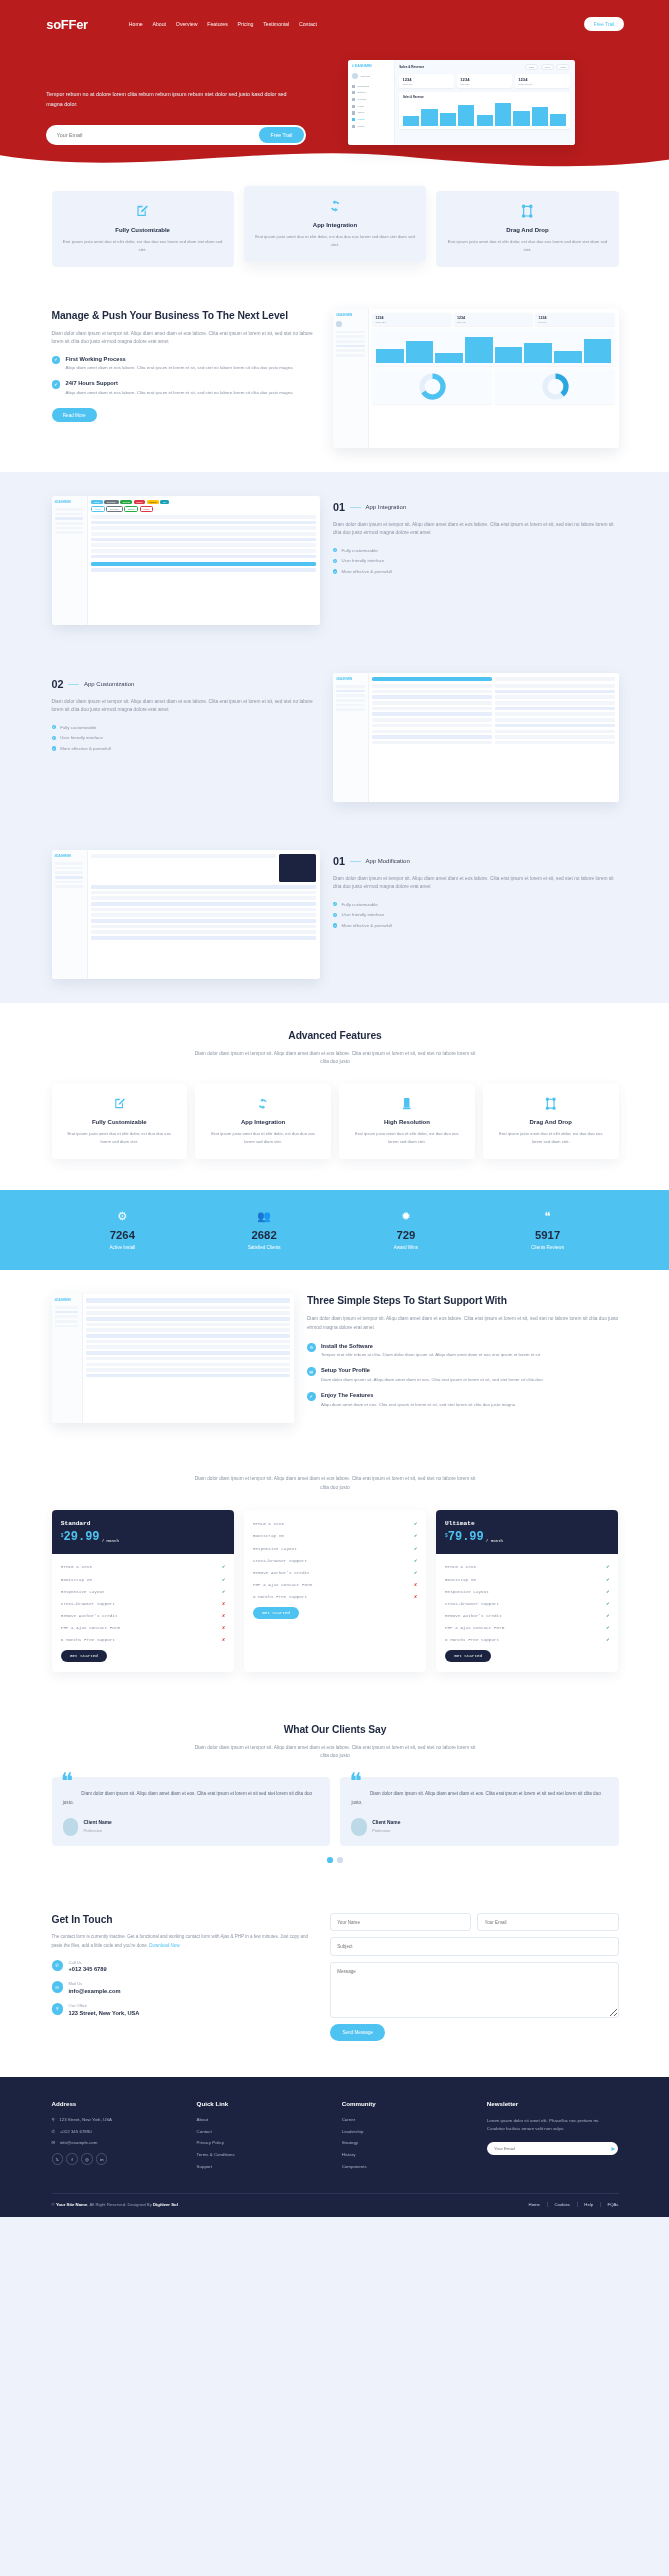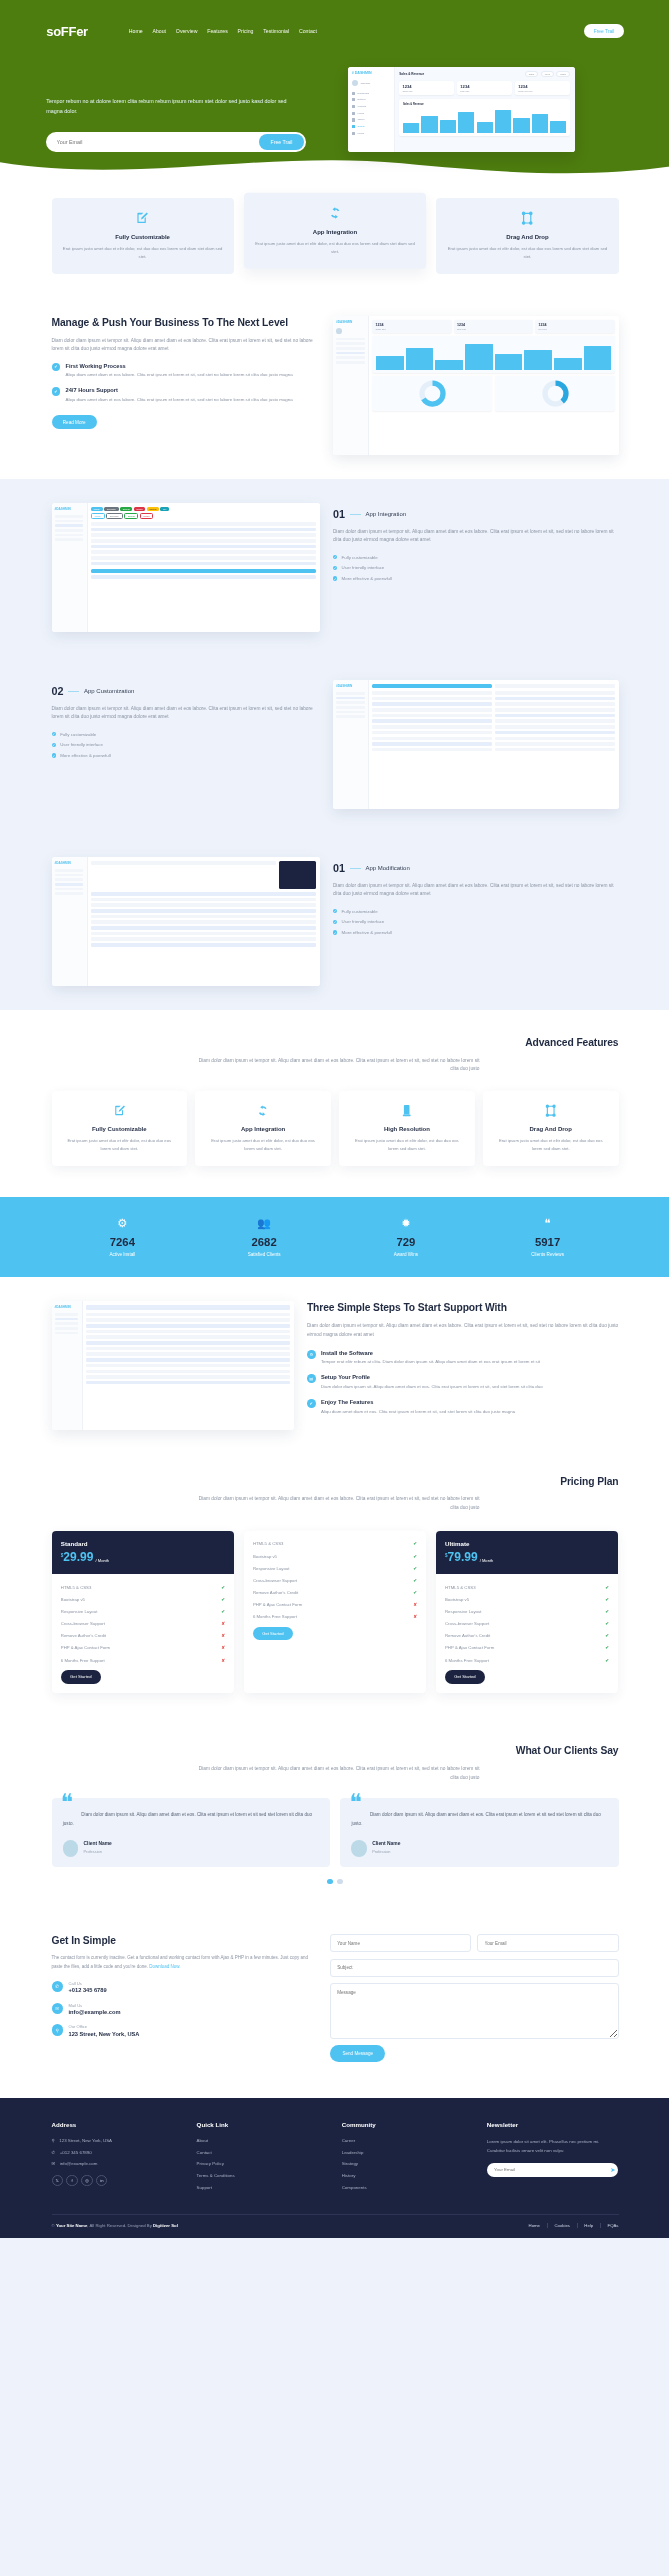--- a/index.html
+++ b/index.html
@@ -1,19 +1,19 @@
 <!DOCTYPE html>
 <html style="font-size:8.2px"><head>
 <meta charset="utf-8">
 <style>
   *{box-sizing:border-box;margin:0;padding:0;}
   body{width:670px;font-family:"Liberation Sans",sans-serif;background:#eef3fb;color:#515b6e;-webkit-font-smoothing:antialiased;}
   .wrap{width:567px;margin:0 auto;}
   
-  .hero{position:relative;background:#4d7c0f;padding-top:16px;overflow:hidden;}
+  .hero{position:relative;background:#b91c1c;padding-top:9px;overflow:hidden;}
   .hero-inner{width:598px;margin:0 auto;position:relative;}
   .navbar{display:flex;align-items:center;height:30px;padding:0 10.3px;}
   .logo{font-size:13px;font-weight:bold;color:#fff;letter-spacing:-0.3px;}
   .nav-links{display:flex;gap:9.8px;margin-left:41px;flex:1;}
   .nav-links a{color:#fff;font-size:5.2px;text-decoration:none;opacity:.95;}
   .nav-links a.active{opacity:1;}
   .btn-trial{background:#fff;color:#4ec2f0;border:none;border-radius:15.5px;padding:4.1px 9.3px;font-size:4.9px;font-family:inherit;cursor:pointer;}
   .hero-body{display:flex;padding:20.6px 10.3px 0 10.3px;gap:12.4px;}
   .hero-left{width:289px;padding-top:19.6px;}
   .hero-left h1{color:#fff;font-size:15px;line-height:1.22;font-weight:bold;letter-spacing:-0.2px;}
@@ -78,21 +78,21 @@
   .tagrow{display:flex;gap:1.5px;margin-bottom:2.6px;flex-wrap:wrap;}
   .tag{border-radius:1.5px;padding:1px 2.6px;font-size:1.9px;color:#fff;}
   
   .counter{background:#4ec2f0;padding:20.6px 0;}
   .counter .grid{display:flex;}
   .ci{flex:1;text-align:center;color:#fff;}
   .ci .gi{font-size:11.3px;margin-bottom:5.2px;}
   .ci .n{font-size:11.3px;font-weight:bold;color:#1f2940;}
   .ci .l{font-size:4.6px;margin-top:4.1px;}
   
-  .price-grid{display:flex;gap:9.3px;margin-top:17.5px;}
+  .price-grid{display:flex;gap:9.3px;margin-top:17.5px;font-family:Liberation Mono, monospace;}
   .pcard{flex:1;background:#fff;border-radius:4.1px;overflow:hidden;box-shadow:0 3.1px 11.3px rgba(40,60,100,.07);}
   .phead{background:#1b2340;padding:9.3px 9.3px 10.3px;}
   .phead.alt{background:#4ec2f0;}
   .phead h5{color:#fff;font-size:6.2px;font-weight:bold;}
   .pprice{margin-top:4.6px;color:#4ec2f0;font-weight:bold;display:flex;align-items:flex-start;}
   .phead.alt .pprice{color:#1b2340;}
   .pprice .cur{font-size:4.6px;margin-top:1.5px;}
   .pprice .amt{font-size:12px;line-height:1;}
   .pprice .per{color:#fff;font-size:4.1px;font-weight:normal;align-self:flex-end;margin-left:2.1px;}
   .plist{padding:7.2px 9.3px 9.3px;}
@@ -137,21 +137,21 @@
   .soc{width:11.3px;height:11.3px;border-radius:50%;border:0.5px solid #4a5270;color:#cfd6e6;font-size:4.1px;display:flex;align-items:center;justify-content:center;}
   .fnews{font-size:4.4px;color:#a8b0c2;line-height:1.95;}
   .newsbox{margin-top:8.2px;background:#fff;border-radius:15.5px;display:flex;align-items:center;padding:3.1px 3.1px 3.1px 7.2px;}
   .newsbox input{flex:1;border:none;outline:none;font-size:4.4px;color:#9aa3b2;font-family:inherit;}
   .send-ic{color:#4ec2f0;font-size:6.2px;}
   .fbar{border-top:0.5px solid #2e3658;margin-top:17.5px;padding:8.2px 0 10.3px;display:flex;justify-content:space-between;align-items:center;font-size:4.3px;color:#97a0b5;}
   .fbar b{color:#fff;}
   .fmenu{display:flex;}
   .fmenu a{color:#cfd6e6;text-decoration:none;padding:0 6.7px;border-right:0.5px solid #3b4365;}
   .fmenu a:last-child{border-right:none;padding-right:0;}
-  .center{text-align:right;}
+  .center{text-align:center;}
   .center .lead{max-width:289px;margin:7.2px auto 0;}
 </style>
 </head>
 <body>
 
 <section class="hero">
   <div class="hero-inner">
     <nav class="navbar">
       <div class="logo">soFFer</div>
       <div class="nav-links">
@@ -698,21 +698,20 @@
             </div>
         </div>
       </div>
     </div>
   </div>
 </section>
 
 <section class="section" style="padding:20.6px 0 31px">
   <div class="wrap">
     <div class="center">
-      <h2 class="big">Pricing Plan</h2>
       <p class="lead">Diam dolor diam ipsum et tempor sit. Aliqu diam amet diam et eos labore. Clita erat ipsum et lorem et sit, sed stet no labore lorem sit clita duo justo</p>
     </div>
     <div class="price-grid">
 
       <div class="pcard">
         <div class="phead">
           <h5>Standard</h5>
           <div class="pprice">
             <span class="cur">$</span>
             <span class="amt">29.99</span>
@@ -861,21 +860,21 @@
     <div class="dots">
       <div class="dot on"></div>
       <div class="dot"></div>
     </div>
   </div>
 </section>
 
 <section class="section" style="padding:20.6px 0 36px">
   <div class="wrap cgrid">
     <div class="cleft">
-      <h2 class="big">Get In Simple</h2>
+      <h2 class="big">Get In Touch</h2>
       <p class="cdesc"><span>The contact form is currently inactive. Get a functional and working contact form with Ajax &amp; PHP in a few minutes. Just copy and paste the files, add a little code and you're done. </span><a href="#">Download Now.</a></p>
       <div class="citem">
         <div class="cico">✆</div>
         <div>
             <div class="lab">Call Us</div>
         <div class="val">+012 345 6789</div>
           </div>
       </div>
       <div class="citem">
         <div class="cico">✉</div>

